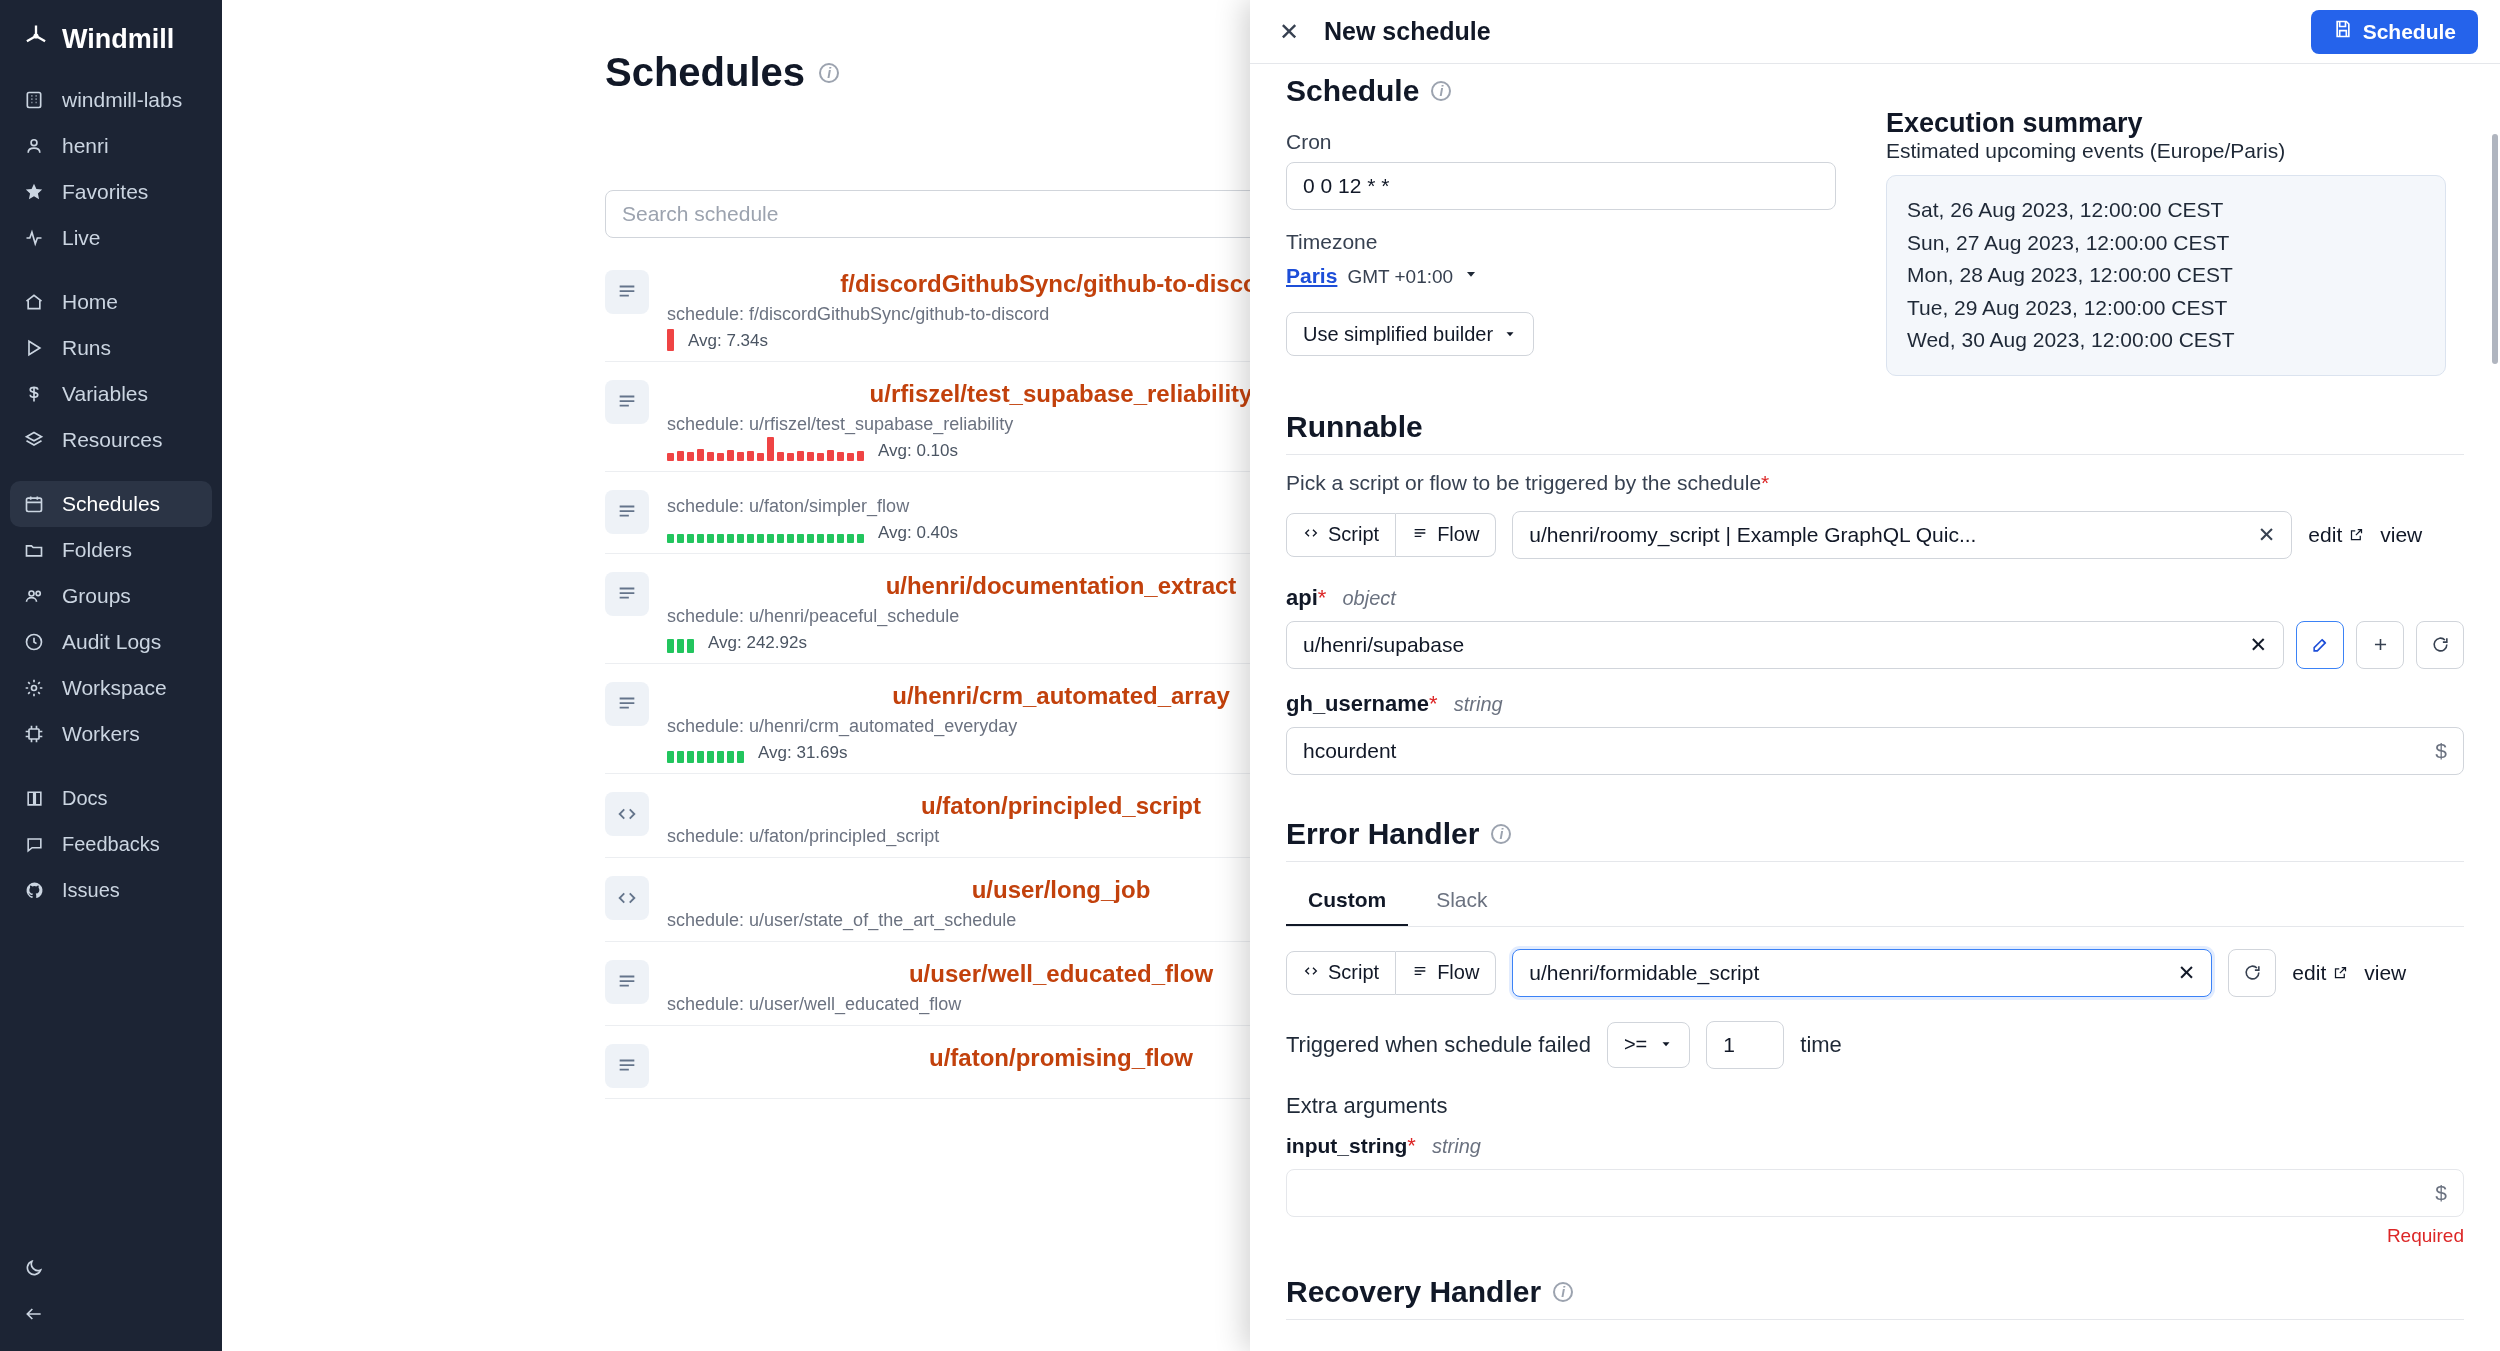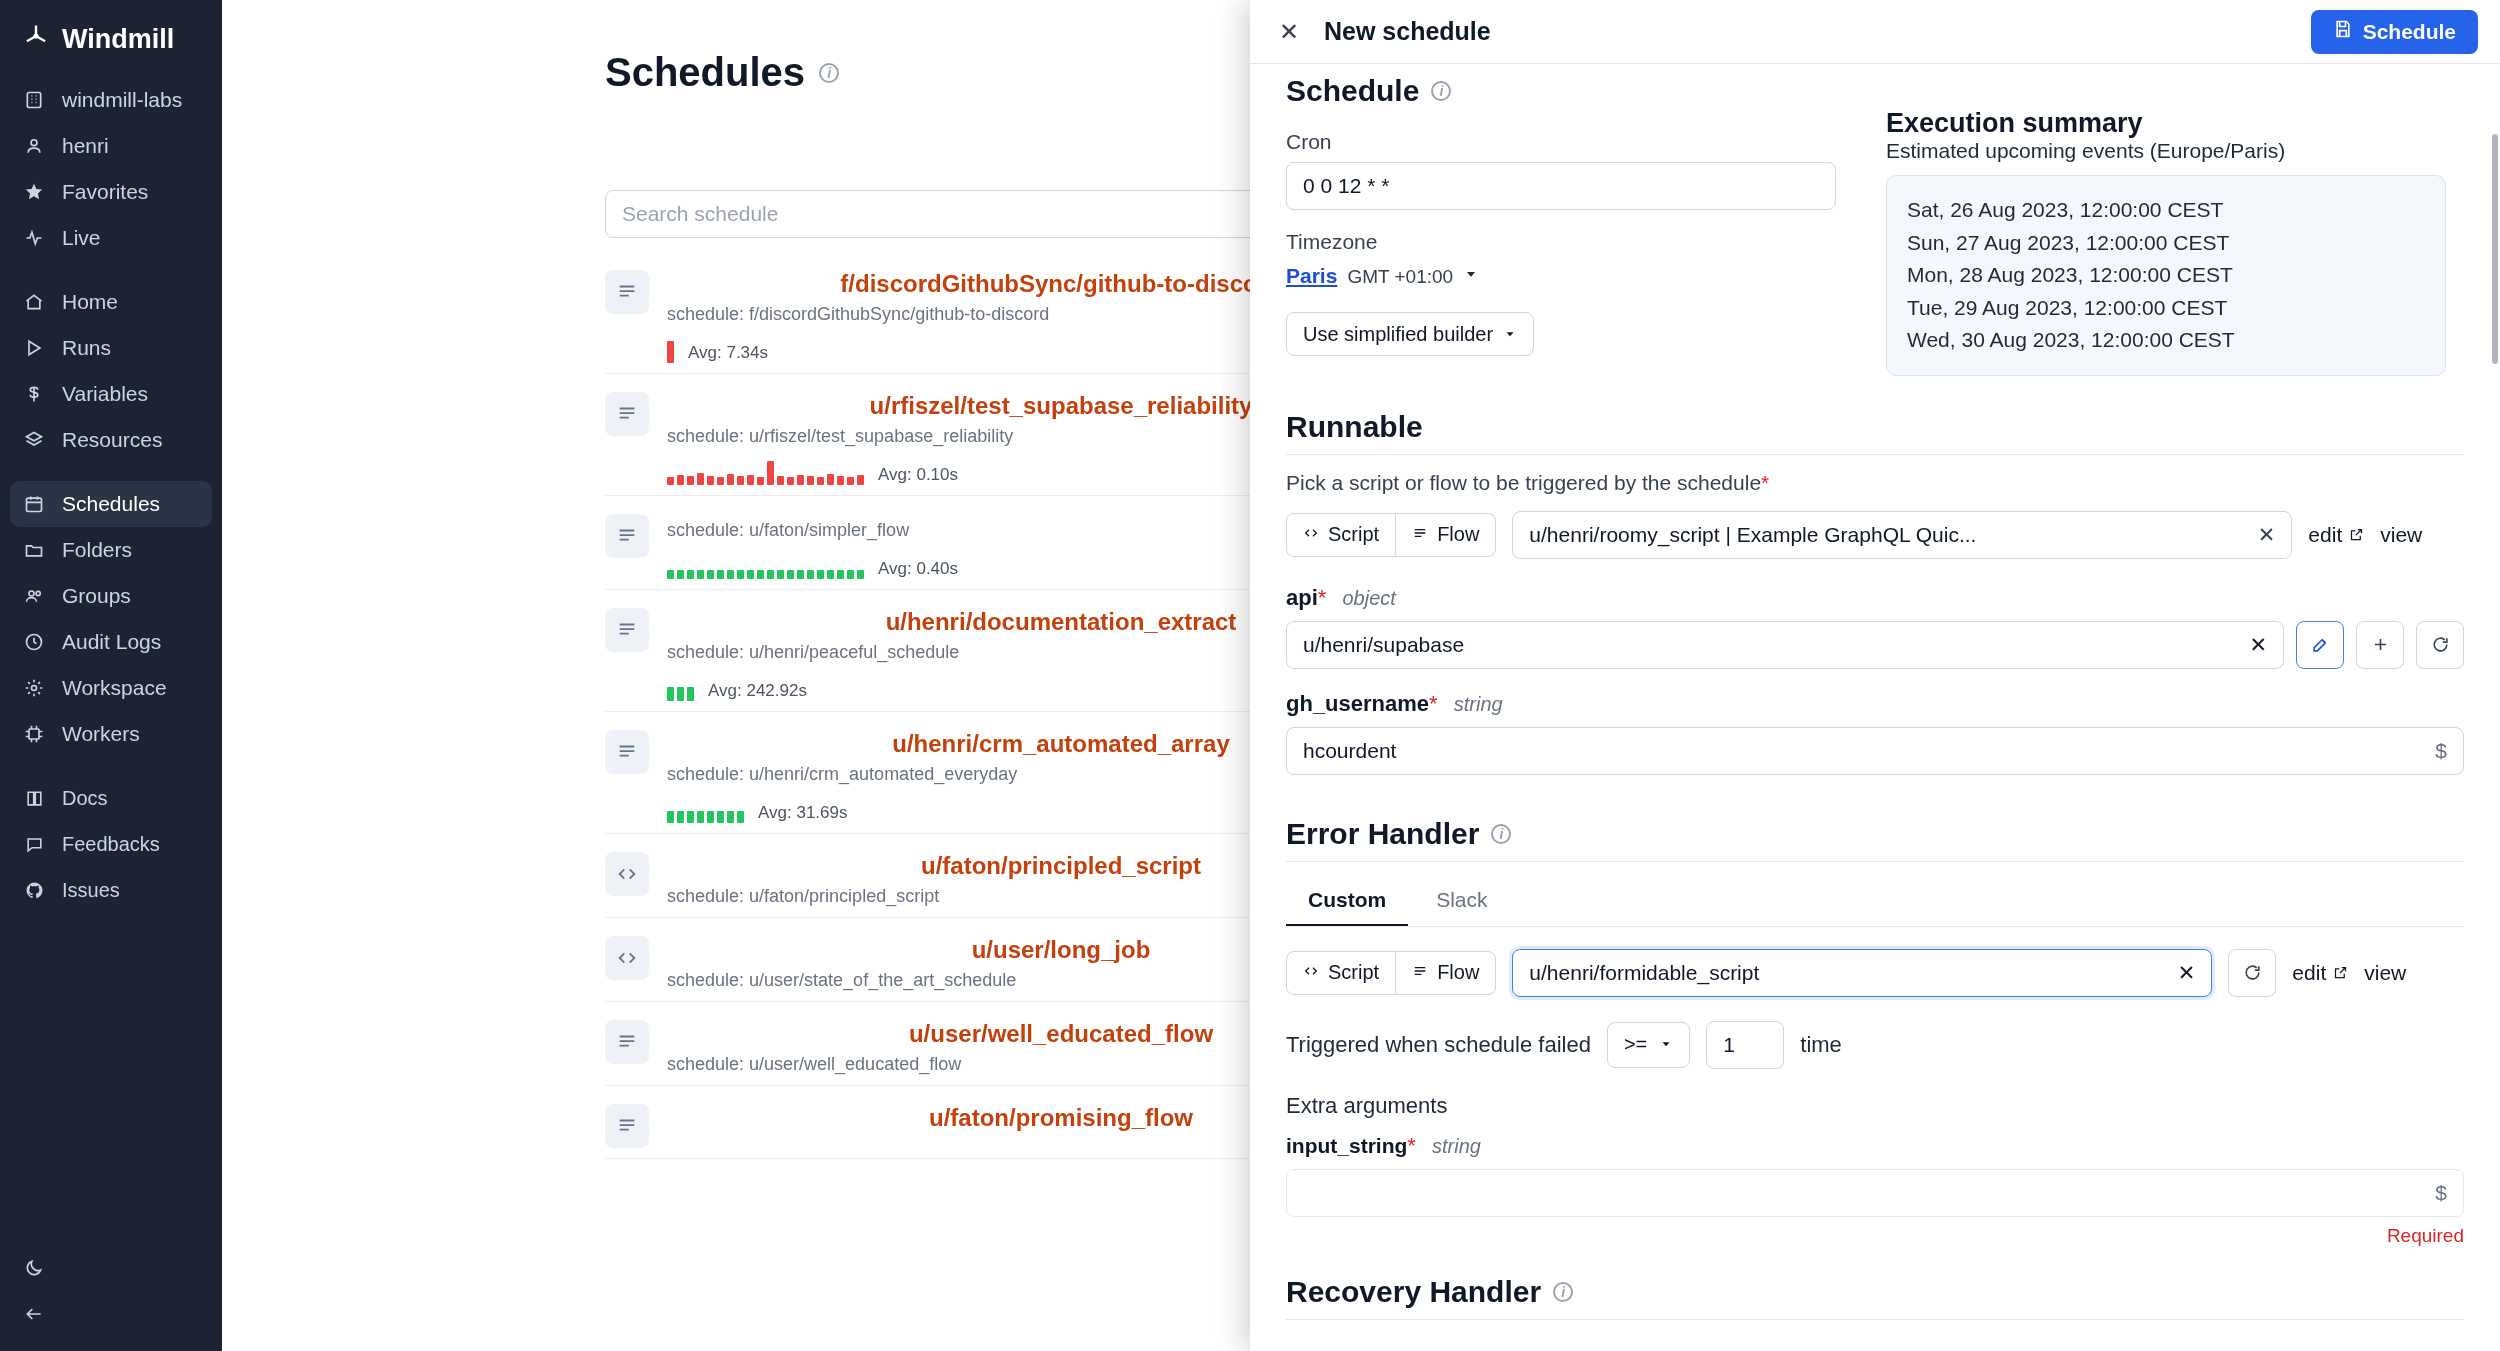--- a/index.html
+++ b/index.html
@@ -63,21 +63,21 @@
   .sched-row {
     display:flex; gap:18px; padding:18px 0 10px 0;
     border-bottom:1px solid #eceef1;
   }
   .sched-icon {
     width:44px;height:44px;border-radius:8px;background:#eef2f7;
     display:flex;align-items:center;justify-content:center;flex:none;color:#64748b;
   }
   .sched-name { font-size:24px; font-weight:600; color:#c2410c;text-align:center; }
   .sched-sub { font-size:18px; color:#6b7280; margin-top:6px; }
-  .sched-meta { display:flex; align-items:flex-end; gap:14px; margin-top:12px; height:26px; }
+  .sched-meta { display:flex; align-items:flex-end; gap:14px; height:26px; }
   .bars { display:flex; align-items:flex-end; gap:3px; height:24px; }
   .bars i { display:block; width:7px; background:#22c55e; border-radius:1px; }
   .bars.red i { background:#ef4444; }
   .avg { font-size:17px; color:#4b5563; }
 
   
   #modal {
     position:absolute; right:0; top:0; width:1250px; height:1351px;
     background:#ffffff; box-shadow:-6px 0 28px rgba(0,0,0,.18);
   }

